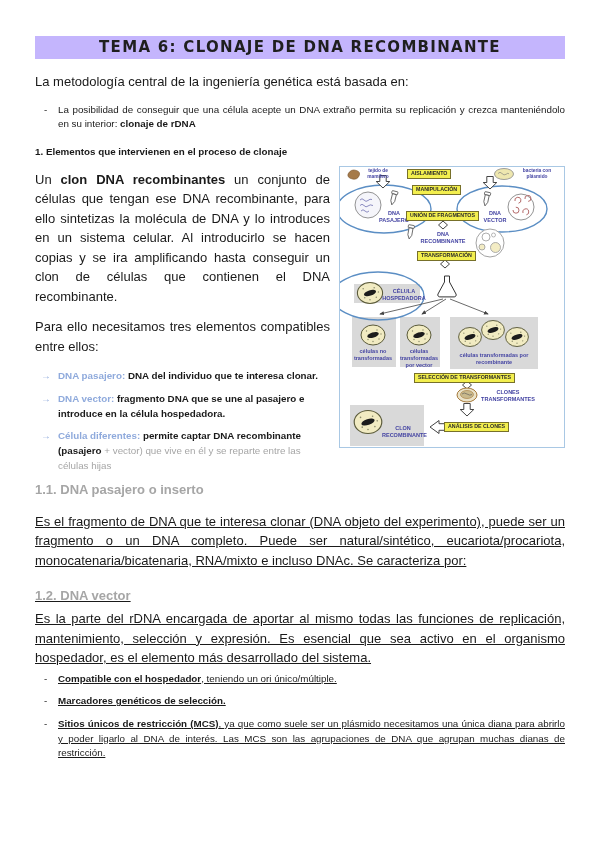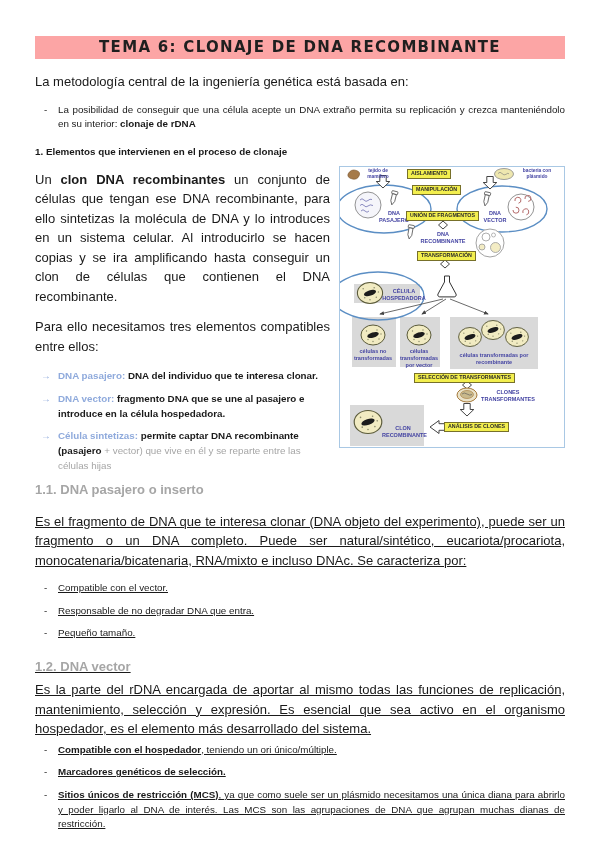--- a/index.html
+++ b/index.html
@@ -1,18 +1,18 @@
 <!DOCTYPE html>
 <html><head>
 <meta charset="utf-8">
 <style>
   html,body{margin:0;padding:0;background:#fff;}
   body{width:600px;height:848px;font-family:"Liberation Sans",sans-serif;color:#1a1a1a;overflow:hidden;}
   .page{padding:36px 35px 0 35px;}
-  .title-band{background:#fca5a5;text-align:center;padding:2px 0 3px 0;margin-bottom:13px;}
+  .title-band{background:#c4b5fd;text-align:center;padding:2px 0 3px 0;margin-bottom:13px;}
   .title{font-family:"DejaVu Sans",sans-serif;font-weight:bold;font-size:15px;letter-spacing:1.3px;color:#1f1f1f;}
   .t{font-size:13px;line-height:1.5;text-align:justify;margin:0 0 11px 0;}
   .b{font-weight:bold;}
   .muted{color:#a6a6a6;}
   .dash-item{position:relative;padding-left:23px;margin-bottom:8px;font-size:9.8px;line-height:1.5;text-align:justify;}
   .dash-item::before{content:"-";position:absolute;left:9px;top:0;}
   .h1{font-size:9.8px;font-weight:bold;margin:14px 0 13px 0;}
   .gray-h{color:#a6a6a6;font-weight:bold;font-size:13px;margin:0;}
   .cols{display:flex;gap:9px;align-items:flex-start;justify-content:center;}
   .colL{width:322px;min-height:281px;display:flex;flex-direction:column;}
@@ -53,21 +53,21 @@
       <p class="t"><span>Un </span><span class="b">clon DNA recombinantes</span><span> un conjunto de células que tengan ese DNA recombinante, para ello sintetizas la molécula de DNA y lo introduces en un sistema celular. Al introducirlo se hacen copias y se ira amplificando hasta conseguir un clon de células que contienen el DNA recombinante.</span></p>
       <p class="t" style="margin-bottom:13px;">Para ello necesitamos tres elementos compatibles entre ellos:</p>
 
       <div class="aitem">
         <span class="arrow">→</span><span class="alabel">DNA pasajero:</span><span class="desc"> DNA del individuo que te interesa clonar.</span>
       </div>
       <div class="aitem">
         <span class="arrow">→</span><span class="alabel">DNA vector:</span><span class="desc"> fragmento DNA que se une al pasajero e introduce en la célula hospedadora.</span>
       </div>
       <div class="aitem">
-        <span class="arrow">→</span><span class="alabel">Célula sintetizas:</span><span class="desc"> permite captar DNA recombinante (pasajero </span><span class="muted">+ vector) que vive en él y se reparte entre las células hijas</span>
+        <span class="arrow">→</span><span class="alabel">Célula diferentes:</span><span class="desc"> permite captar DNA recombinante (pasajero </span><span class="muted">+ vector) que vive en él y se reparte entre las células hijas</span>
       </div>
 
       <div class="gray-h h11">1.1. DNA pasajero o inserto</div>
     </div>
 
     <div class="diagram">
       <svg width="224" height="280" viewBox="0 0 224 280">
         <defs>
           <marker id="ah" markerWidth="7" markerHeight="7" refX="5" refY="2.5" orient="auto">
               <path d="M0,0 L6,2.5 L0,5 z" fill="#444"></path>
@@ -189,25 +189,20 @@
       <div class="ybox" style="left:74px;top:206px;">SELECCIÓN DE TRANSFORMANTES</div>
       <div class="dlabel" style="left:139px;top:222px;width:58px;">CLONES TRANSFORMANTES</div>
       <div class="ybox" style="left:104px;top:255px;">ANÁLISIS DE CLONES</div>
       <div class="dlabel" style="left:42px;top:258px;width:42px;">CLON RECOMBINANTE</div>
     </div>
 
   </div>
 
   <div class="sec">
     <p class="t">Es el fragmento de DNA que te interesa clonar (DNA objeto del experimento), puede ser un fragmento o un DNA completo. Puede ser natural/sintético, eucariota/procariota, monocatenaria/bicatenaria, RNA/mixto e incluso DNAc. Se caracteriza por:</p>
-    <div>
-      <div class="dash-item">Compatible con el vector.</div>
-      <div class="dash-item">Responsable de no degradar DNA que entra.</div>
-      <div class="dash-item">Pequeño tamaño.</div>
-    </div>
   </div>
 
   <div class="sec" style="margin-top:18px;">
     <div class="gray-h" style="margin-bottom:6px;">1.2. DNA vector</div>
     <p class="t" style="margin-bottom:4px;">Es la parte del rDNA encargada de aportar al mismo todas las funciones de replicación, mantenimiento, selección y expresión. Es esencial que sea activo en el organismo hospedador, es el elemento más desarrollado del sistema.</p>
     <div>
       <div class="dash-item"><span class="b">Compatible con el hospedador</span><span>, teniendo un ori único/múltiple.</span></div>
       <div class="dash-item"><span class="b">Marcadores genéticos de selección.</span><span></span></div>
       <div class="dash-item"><span class="b">Sitios únicos de restricción (MCS)</span><span>, ya que como suele ser un plásmido necesitamos una única diana para abrirlo y poder ligarlo al DNA de interés. Las MCS son las agrupaciones de DNA que agrupan muchas dianas de restricción.</span></div>
     </div>

